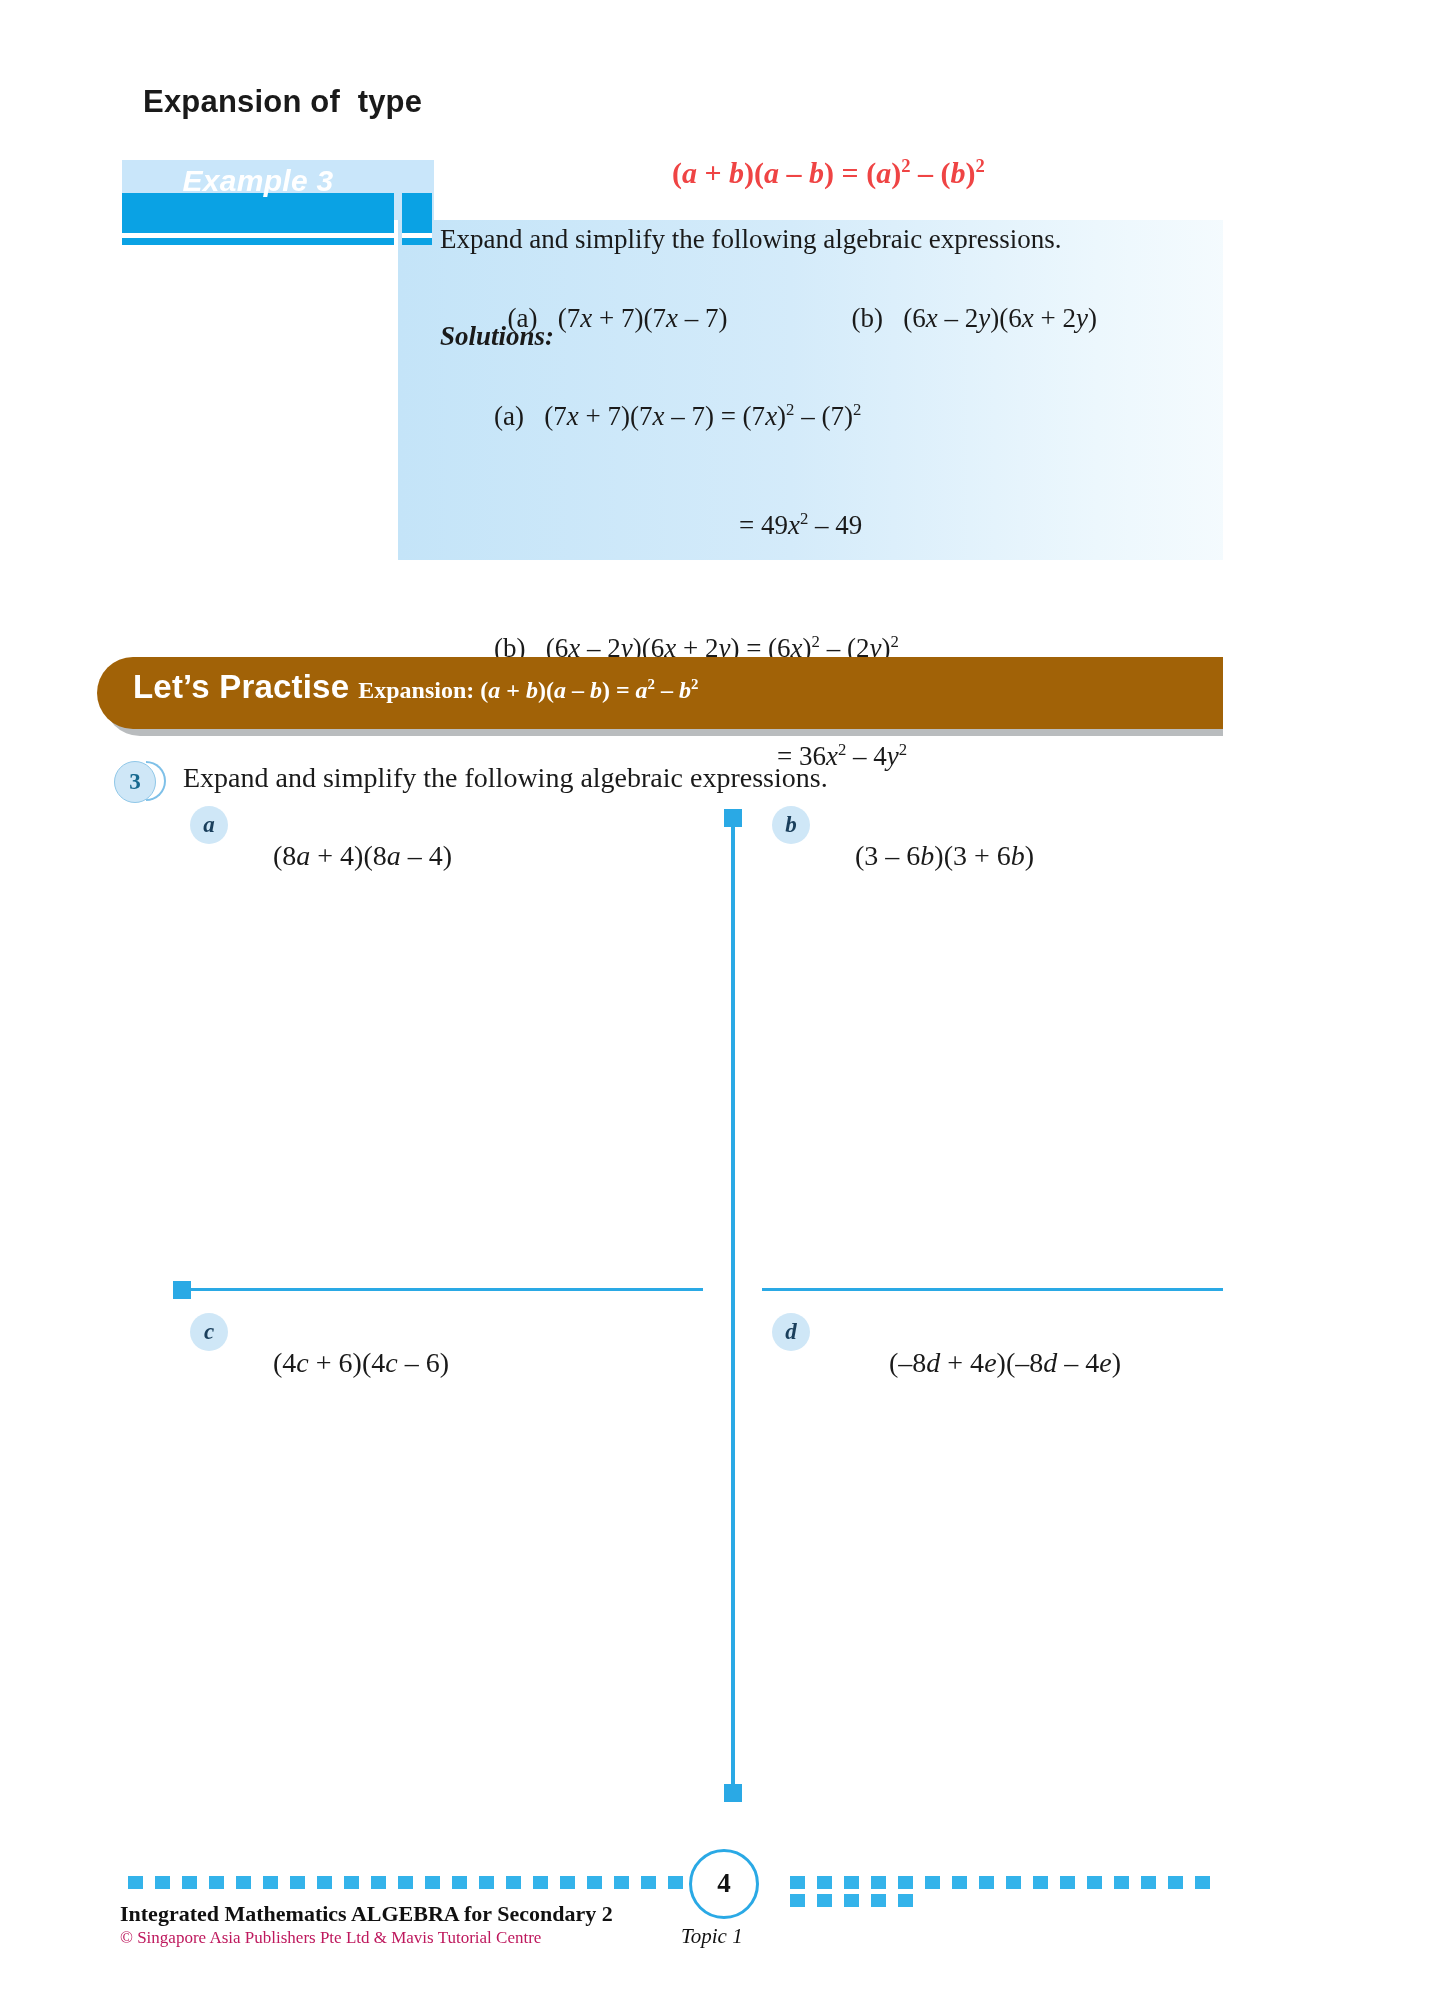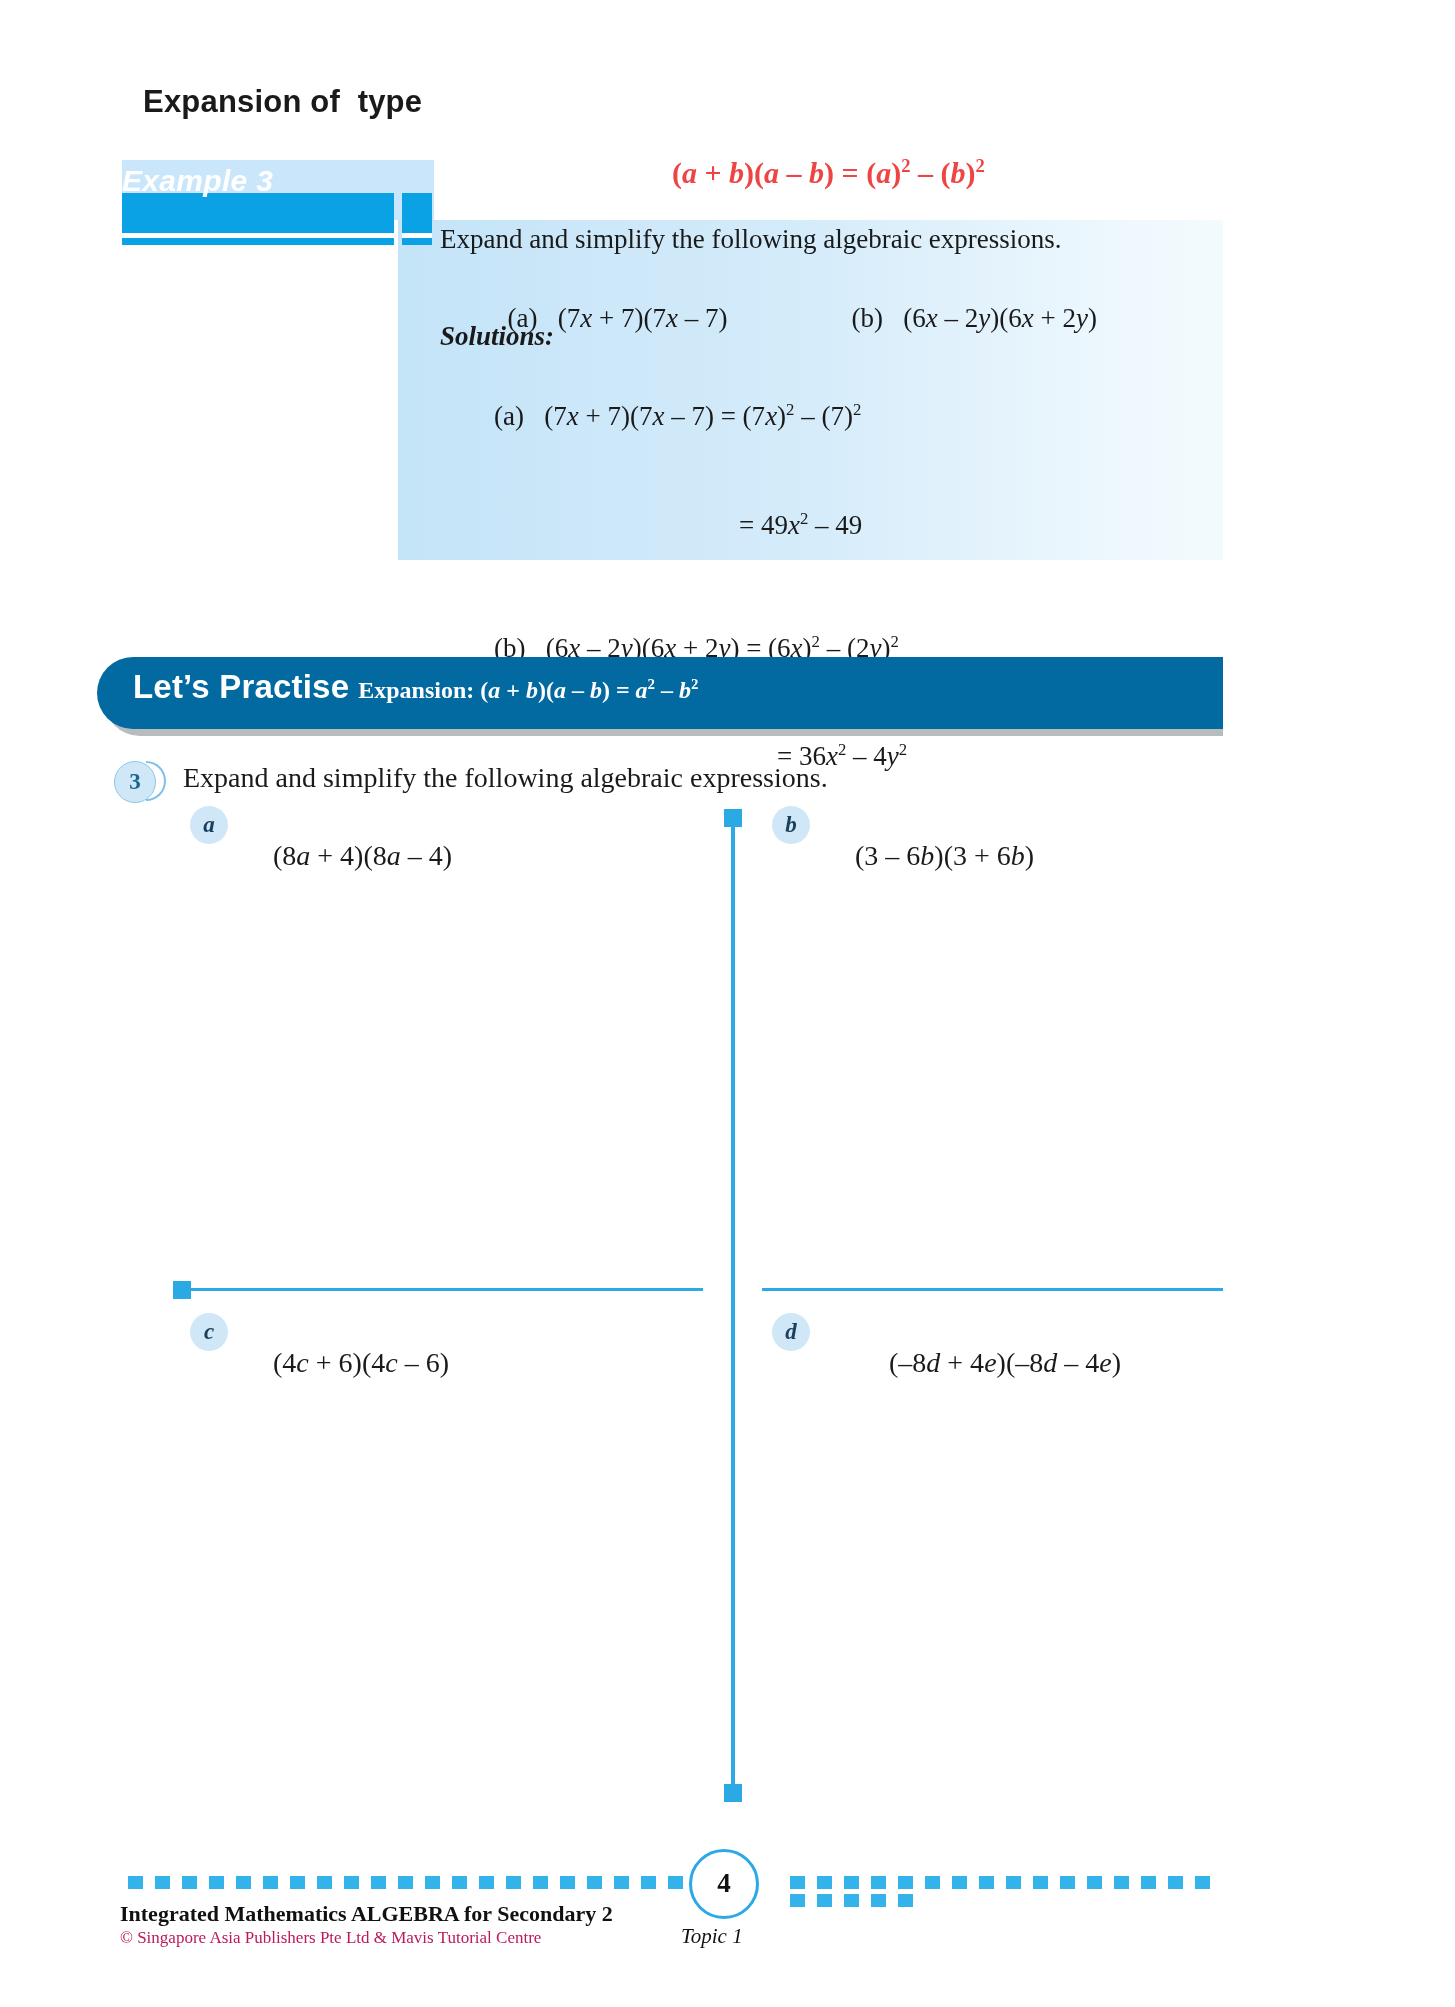--- a/index.html
+++ b/index.html
@@ -79,20 +79,21 @@
     top: 33px;
     width: 272px;
     height: 52px;
     background: #0aa2e4;
   }
   .example-tab-label {
     position: absolute;
     left: 0;
     top: 4px;
     width: 272px;
+    text-align: center;
     font-family: "Liberation Sans", sans-serif;
     font-style: italic;
     font-weight: bold;
     font-size: 30px;
     color: #ffffff;
     letter-spacing: 0.3px;
   }
   .example-tab-underline {
     position: absolute;
     left: 0px;
@@ -163,21 +164,21 @@
     border-radius: 36px;
     background: #b9bcbe;
   }
   .practise-banner {
     position: absolute;
     left: 97px;
     top: 657px;
     width: 1256px;
     height: 72px;
     border-radius: 36px;
-    background: #0369a1;
+    background: #a16207;
     overflow: hidden;
   }
   .practise-inner {
     position: absolute;
     left: 36px;
     top: 11px;
     white-space: nowrap;
     color: #ffffff;
   }
   .practise-title {

